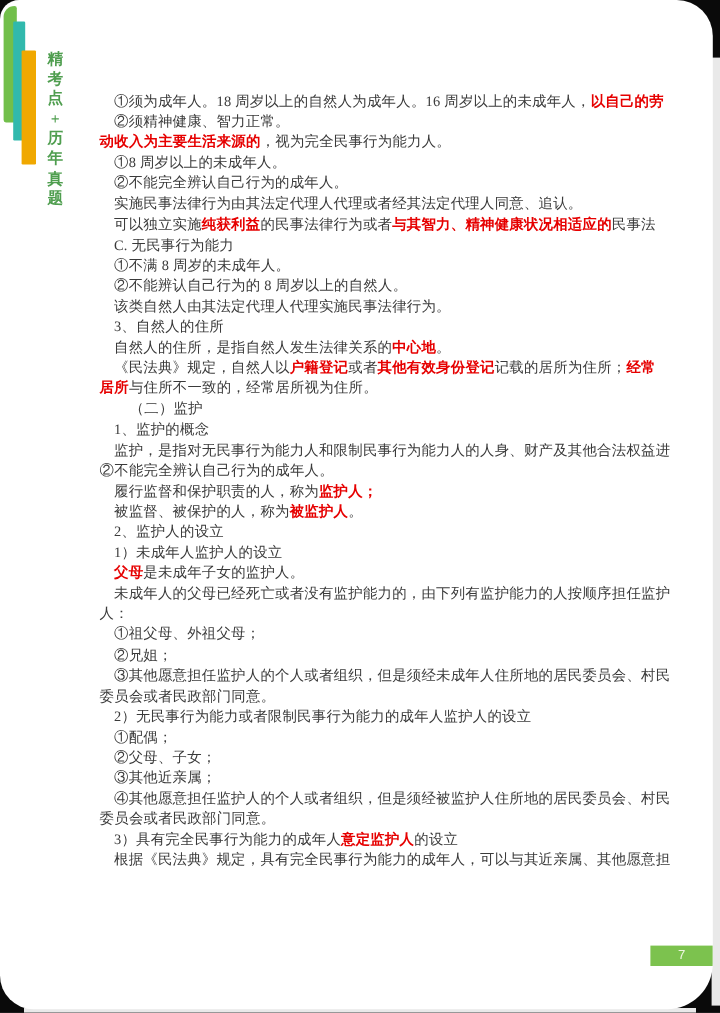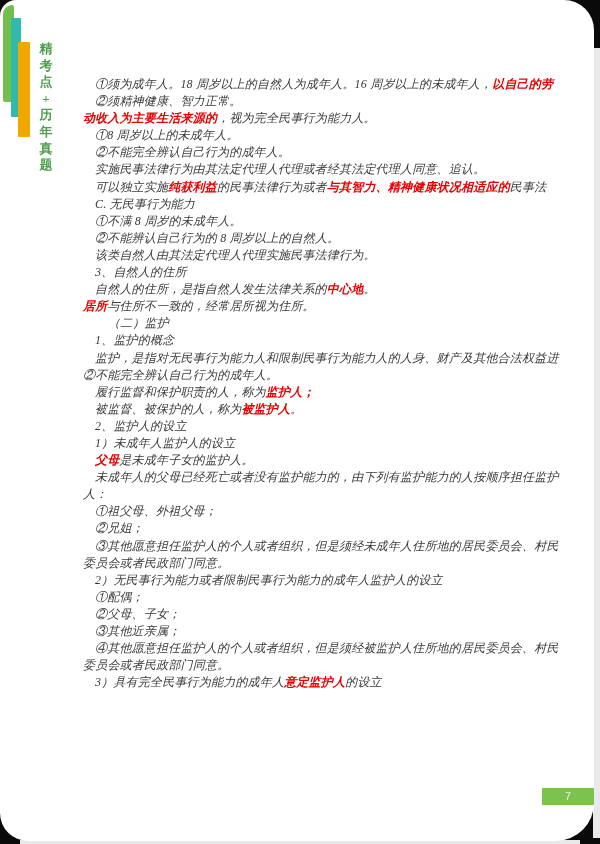--- a/index.html
+++ b/index.html
@@ -42,21 +42,20 @@
     color: #4f9e4f; font-weight: bold; font-size: 13px; line-height: 16.6px;
     font-family: "Liberation Serif", "DejaVu Serif", serif;
   }
   .sb-char { display: block; text-align: center; }
 
   
   .content {
     position: absolute; left: 83px; top: 76px; width: 436px;
     font-size: 12px; line-height: 17.1px; color: #3a3a3a;
     letter-spacing: 0.2px;
-    font-style: italic;
   }
   .line { white-space: nowrap; }
   .ind0 { padding-left: 0; }
   .ind1 { padding-left: 12px; }
   .ind2 { padding-left: 25px; }
   .hl {
     color: #e60000; font-weight: bold;
     font-family: "Liberation Sans", "DejaVu Sans", sans-serif;
   }
 
@@ -99,20 +98,21 @@
         <div class="line ind1"><span>①8 周岁以上的未成年人。</span></div>
         <div class="line ind1"><span>②不能完全辨认自己行为的成年人。</span></div>
         <div class="line ind1"><span>实施民事法律行为由其法定代理人代理或者经其法定代理人同意、追认。</span></div>
         <div class="line ind1"><span>可以独立实施</span><span class="hl">纯获利益</span><span>的民事法律行为或者</span><span class="hl">与其智力、精神健康状况相适应的</span><span>民事法</span></div>
         <div class="line ind1"><span>C. 无民事行为能力</span></div>
         <div class="line ind1"><span>①不满 8 周岁的未成年人。</span></div>
         <div class="line ind1"><span>②不能辨认自己行为的 8 周岁以上的自然人。</span></div>
         <div class="line ind1"><span>该类自然人由其法定代理人代理实施民事法律行为。</span></div>
         <div class="line ind1"><span>3、自然人的住所</span></div>
         <div class="line ind1"><span>自然人的住所，是指自然人发生法律关系的</span><span class="hl">中心地</span><span>。</span></div>
+        <div class="line ind1"><span>《民法典》规定，自然人以</span><span class="hl">户籍登记</span><span>或者</span><span class="hl">其他有效身份登记</span><span>记载的居所为住所；</span><span class="hl">经常</span></div>
         <div class="line ind0"><span class="hl">居所</span><span>与住所不一致的，经常居所视为住所。</span></div>
         <div class="line ind2"><span>（二）监护</span></div>
         <div class="line ind1"><span>1、监护的概念</span></div>
         <div class="line ind1"><span>监护，是指对无民事行为能力人和限制民事行为能力人的人身、财产及其他合法权益进</span></div>
         <div class="line ind0"><span>②不能完全辨认自己行为的成年人。</span></div>
         <div class="line ind1"><span>履行监督和保护职责的人，称为</span><span class="hl">监护人；</span></div>
         <div class="line ind1"><span>被监督、被保护的人，称为</span><span class="hl">被监护人</span><span>。</span></div>
         <div class="line ind1"><span>2、监护人的设立</span></div>
         <div class="line ind1"><span>1）未成年人监护人的设立</span></div>
         <div class="line ind1"><span class="hl">父母</span><span>是未成年子女的监护人。</span></div>
@@ -122,20 +122,21 @@
         <div class="line ind1"><span>②兄姐；</span></div>
         <div class="line ind1"><span>③其他愿意担任监护人的个人或者组织，但是须经未成年人住所地的居民委员会、村民</span></div>
         <div class="line ind0"><span>委员会或者民政部门同意。</span></div>
         <div class="line ind1"><span>2）无民事行为能力或者限制民事行为能力的成年人监护人的设立</span></div>
         <div class="line ind1"><span>①配偶；</span></div>
         <div class="line ind1"><span>②父母、子女；</span></div>
         <div class="line ind1"><span>③其他近亲属；</span></div>
         <div class="line ind1"><span>④其他愿意担任监护人的个人或者组织，但是须经被监护人住所地的居民委员会、村民</span></div>
         <div class="line ind0"><span>委员会或者民政部门同意。</span></div>
         <div class="line ind1"><span>3）具有完全民事行为能力的成年人</span><span class="hl">意定监护人</span><span>的设立</span></div>
+        <div class="line ind1"><span>根据《民法典》规定，具有完全民事行为能力的成年人，可以与其近亲属、其他愿意担</span></div>
       </div>
 
     <div class="pagenum">
       <span>7</span>
     </div>
 
   </div>
 </div>
 
 </body></html>

